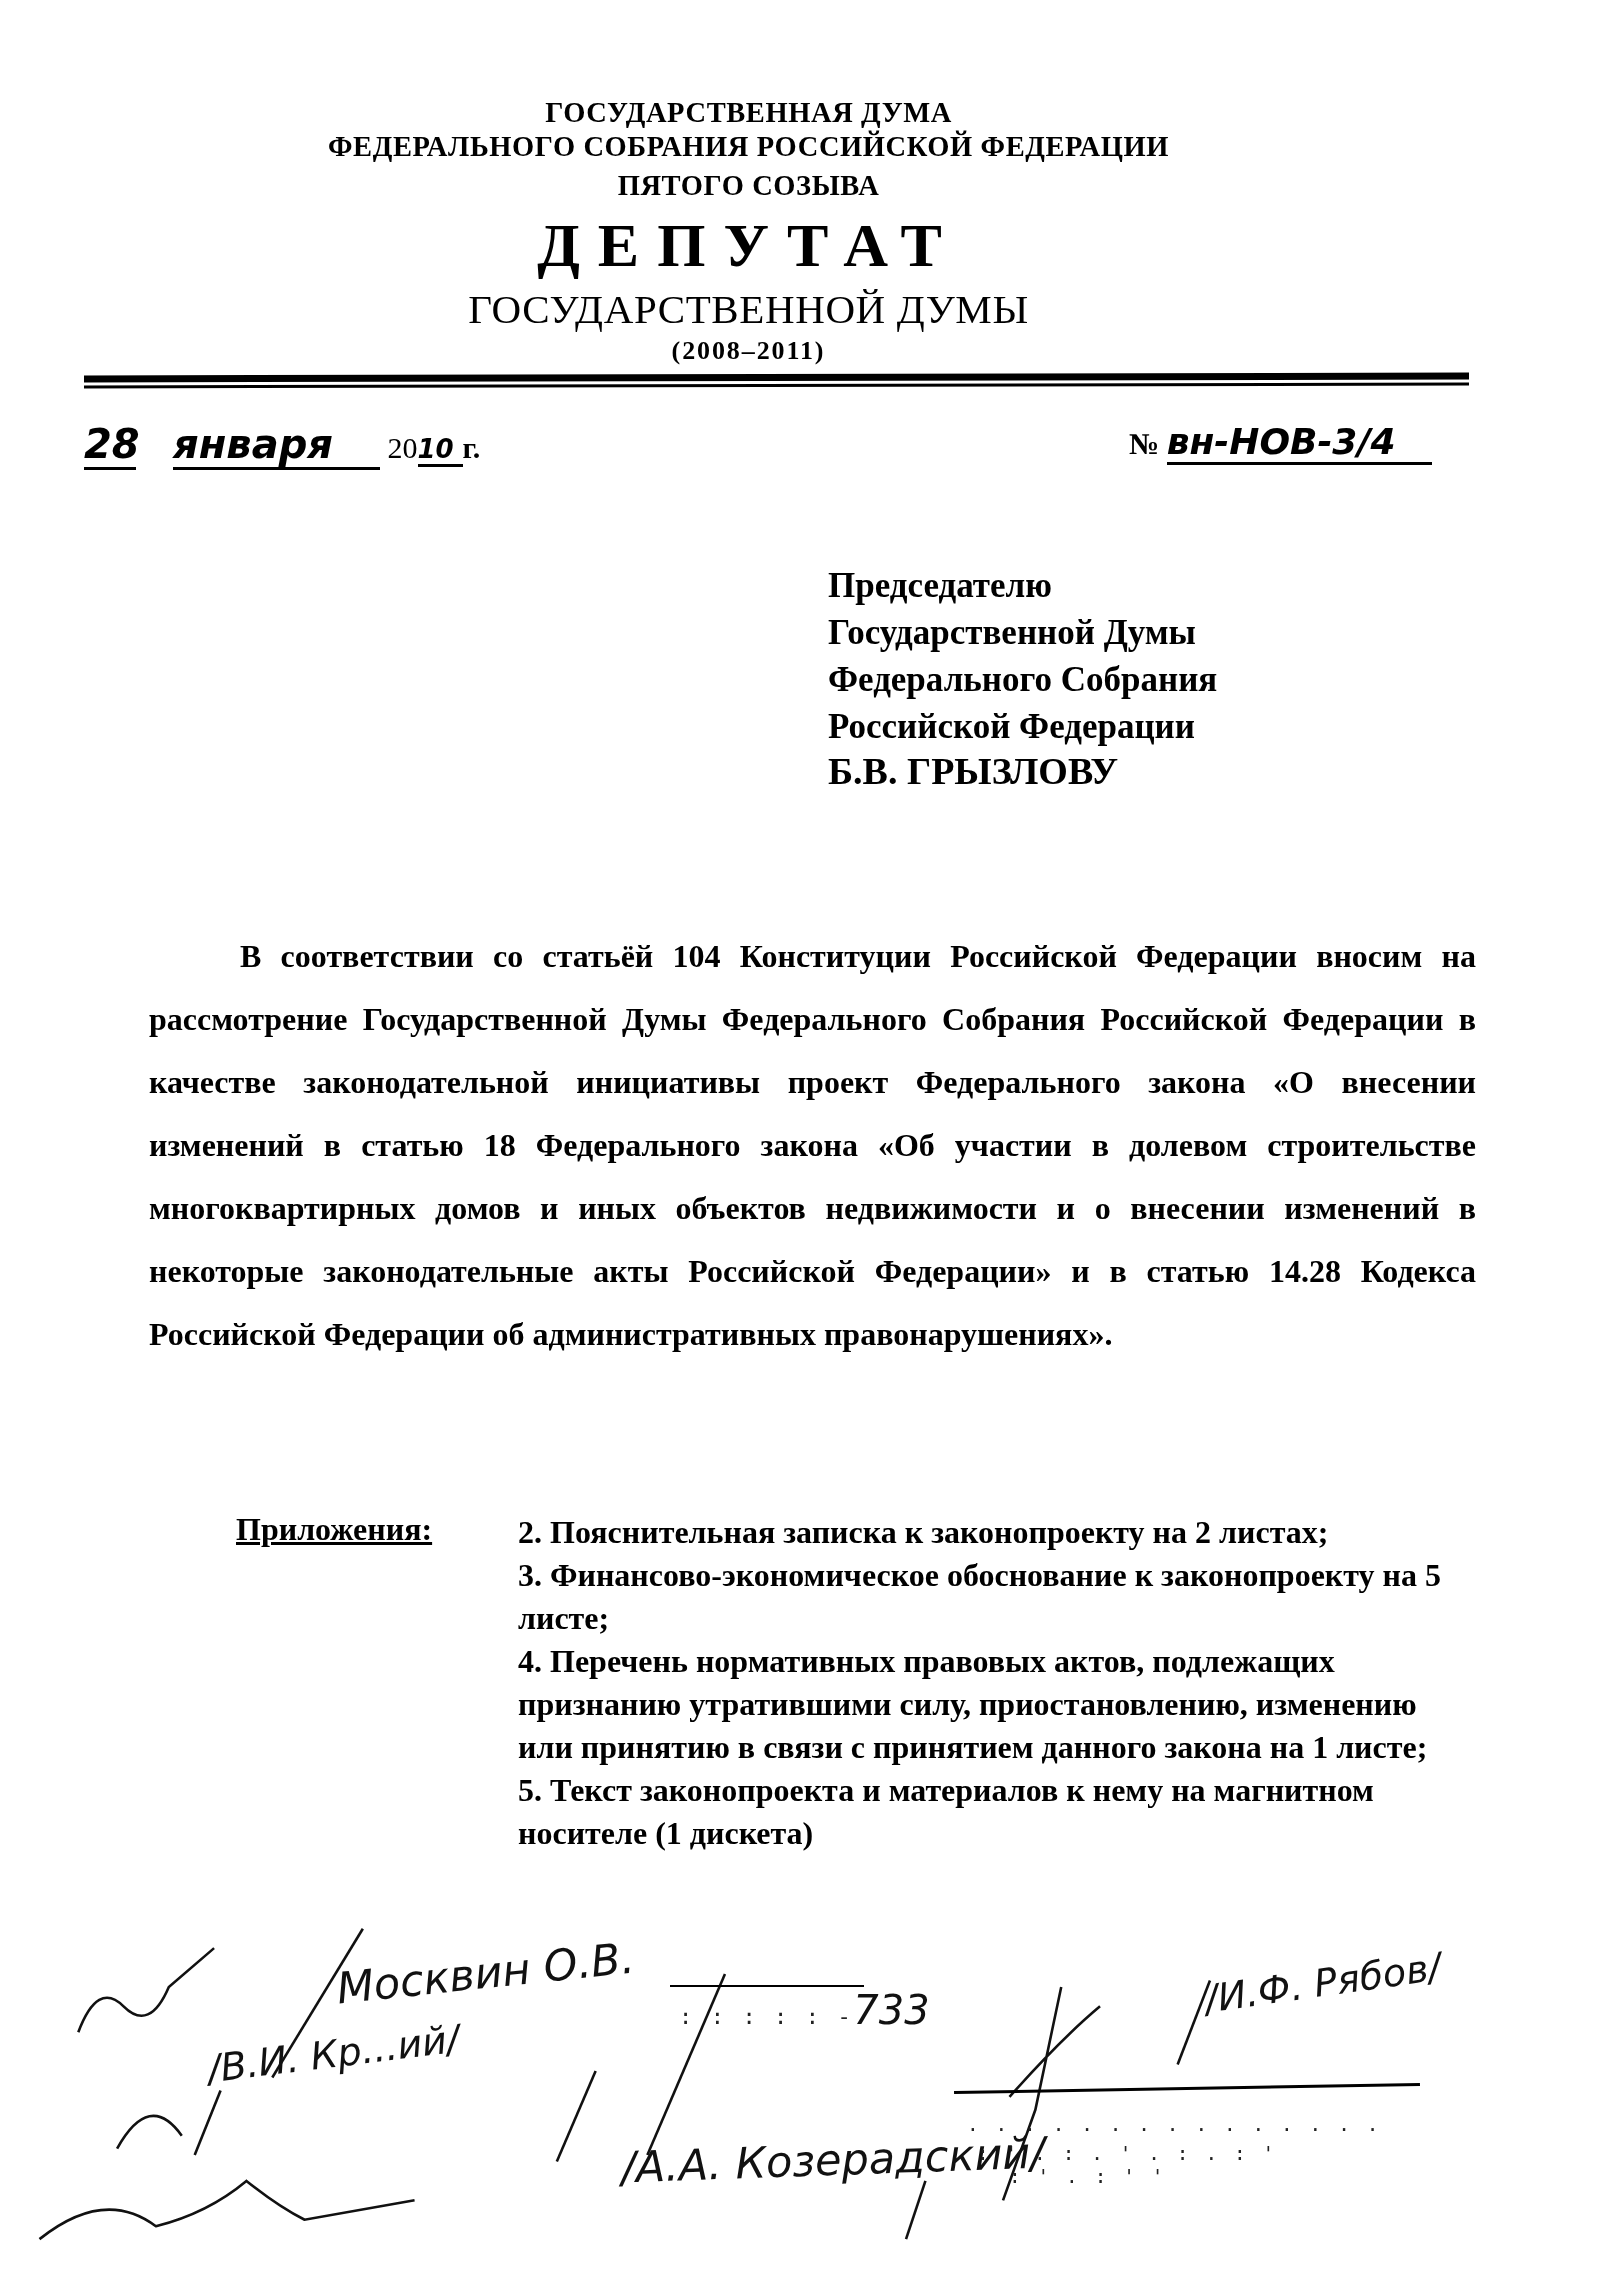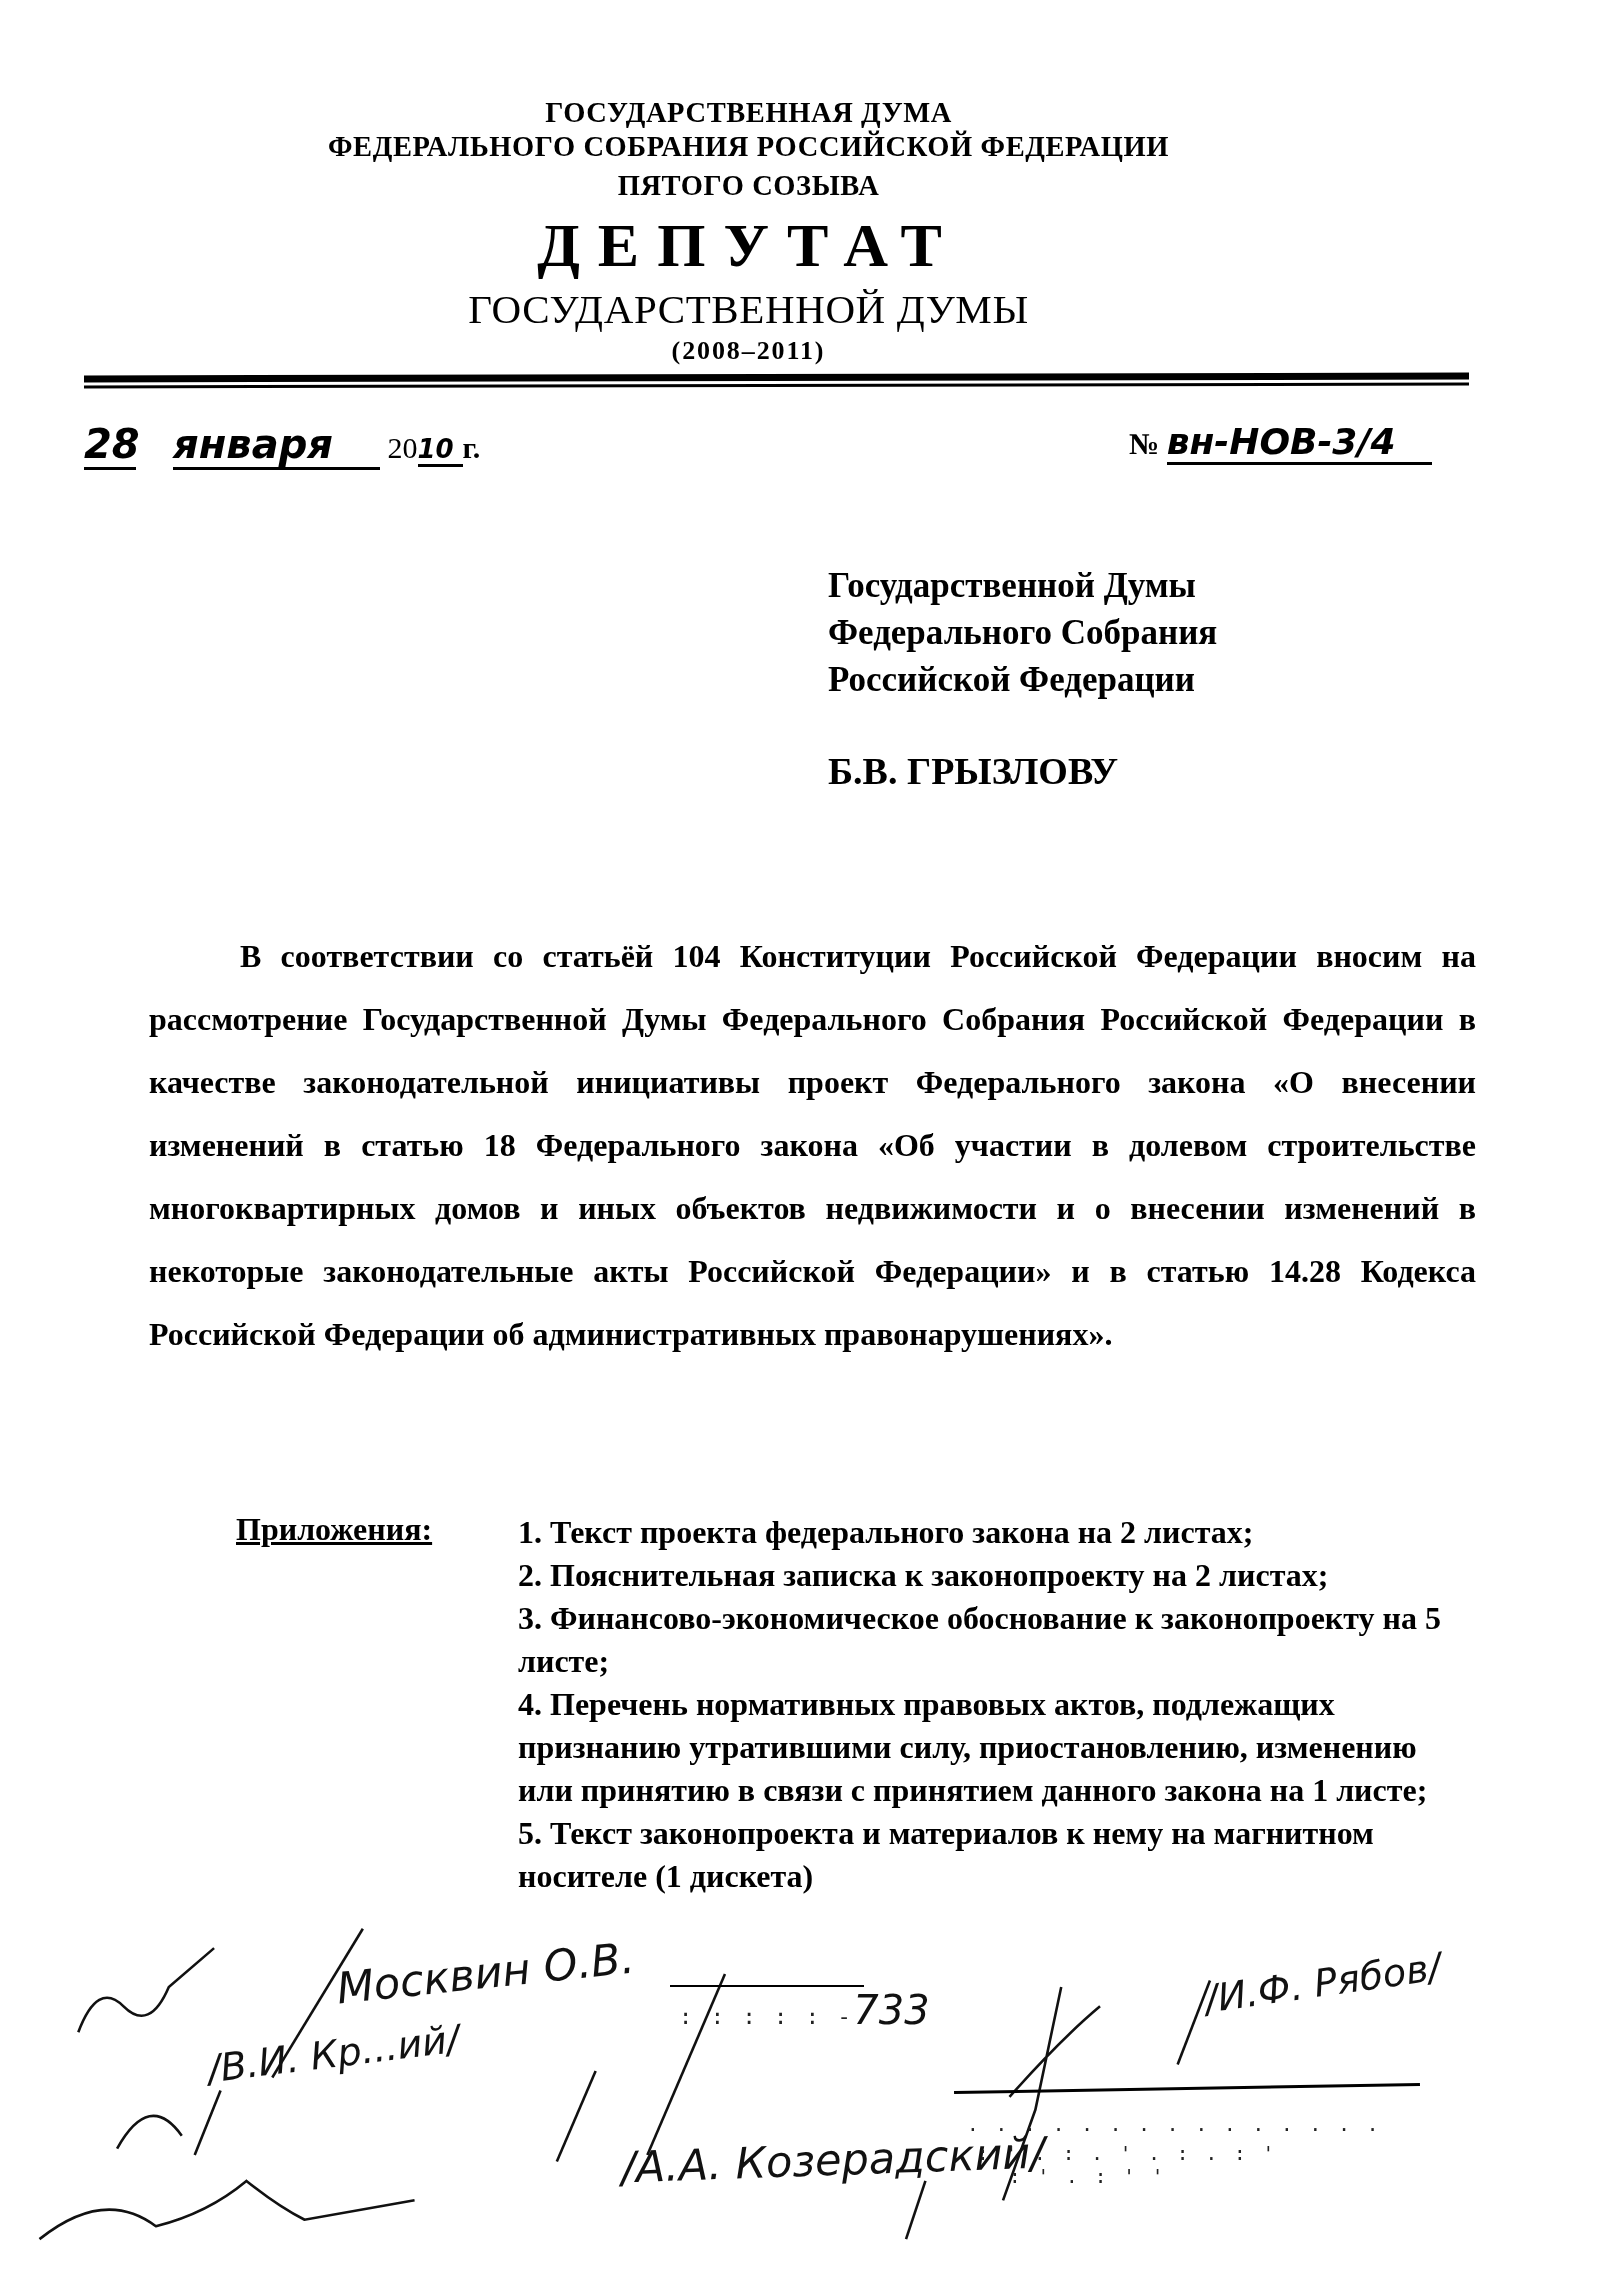--- a/index.html
+++ b/index.html
@@ -42,31 +42,31 @@
   <span class="ul hand" style="width:207px;">января</span>
   <span style="font-weight:normal;">20</span><span class="ul hand" style="width:45px; font-size:26px;">10</span><span style="font-weight:bold;">г.</span>
 </div>
 
 <div class="abs" style="top:421px; left:1129px; font-size:30px;">
   <span style="font-weight:bold;">№</span>
   <span class="ul hand" style="width:265px; font-size:36px;">вн-НОВ-3/4</span>
 </div>
 
 <div class="abs addr" style="top:562px;">
+  <div>Председателю</div>
   <div>Государственной Думы</div>
   <div>Федерального Собрания</div>
   <div>Российской Федерации</div>
 </div>
 <div class="abs" style="top:749px; left:828px; font-size:38px; font-weight:bold;">Б.В. ГРЫЗЛОВУ</div>
 
 <div class="abs body-text" style="top:925px;"><span class="ind"></span><span>В соответствии со статьёй 104 Конституции Российской Федерации вносим на рассмотрение Государственной Думы Федерального Собрания Российской Федерации в качестве законодательной инициативы проект Федерального закона «О внесении изменений в статью 18 Федерального закона «Об участии в долевом строительстве многоквартирных домов и иных объектов недвижимости и о внесении изменений в некоторые законодательные акты Российской Федерации» и в статью 14.28 Кодекса Российской Федерации об административных правонарушениях».</span></div>
 
 <div class="abs app-label">Приложения:</div>
 <div class="abs app-list">
-  <div>1. Текст проекта федерального закона на 2 листах;</div>
   <div>2. Пояснительная записка к законопроекту на 2 листах;</div>
   <div>3. Финансово-экономическое обоснование к законопроекту на 5 листе;</div>
   <div>4. Перечень нормативных правовых актов, подлежащих признанию утратившими силу, приостановлению, изменению или принятию в связи с принятием данного закона на 1 листе;</div>
   <div>5. Текст законопроекта и материалов к нему на магнитном носителе (1 дискета)</div>
 </div>
 
 <svg class="abs" style="left:0; top:1877px;" width="1620" height="388" viewBox="0 0 2503 600">
   <g stroke="#111" stroke-width="4" fill="none">
     <path d="M120 240 Q150 160 190 200 T260 170 L330 110"></path>
     <path d="M420 310 L560 80"></path>

